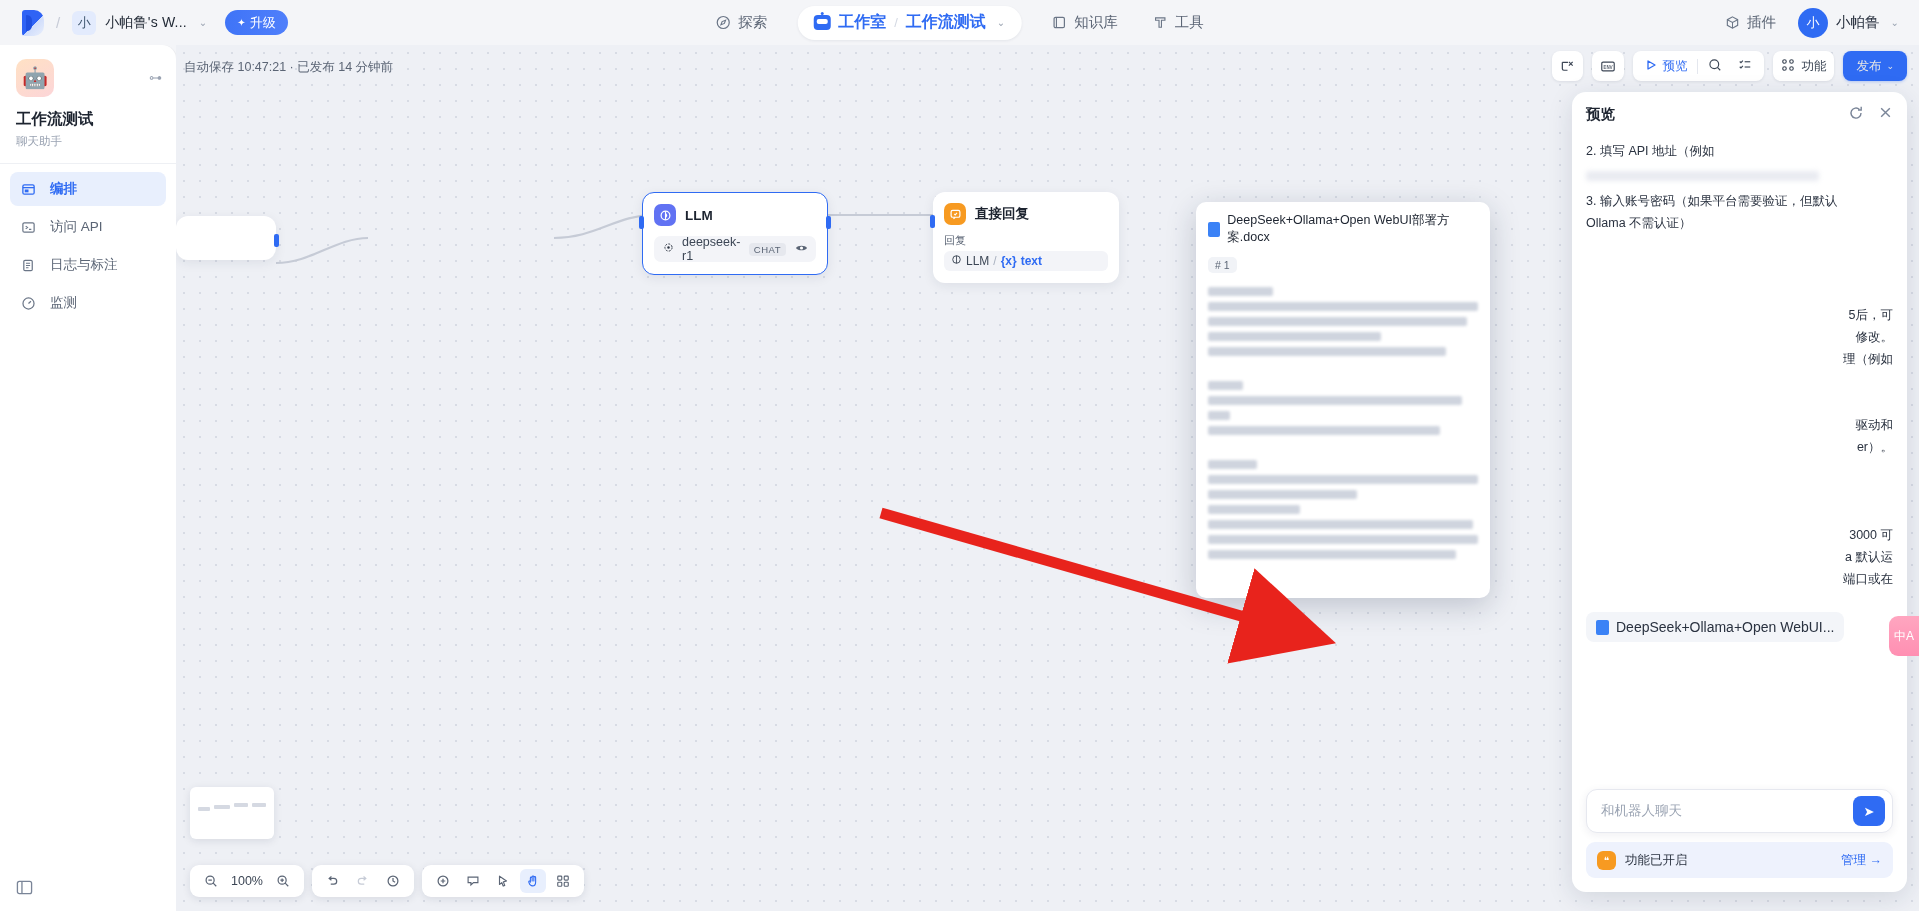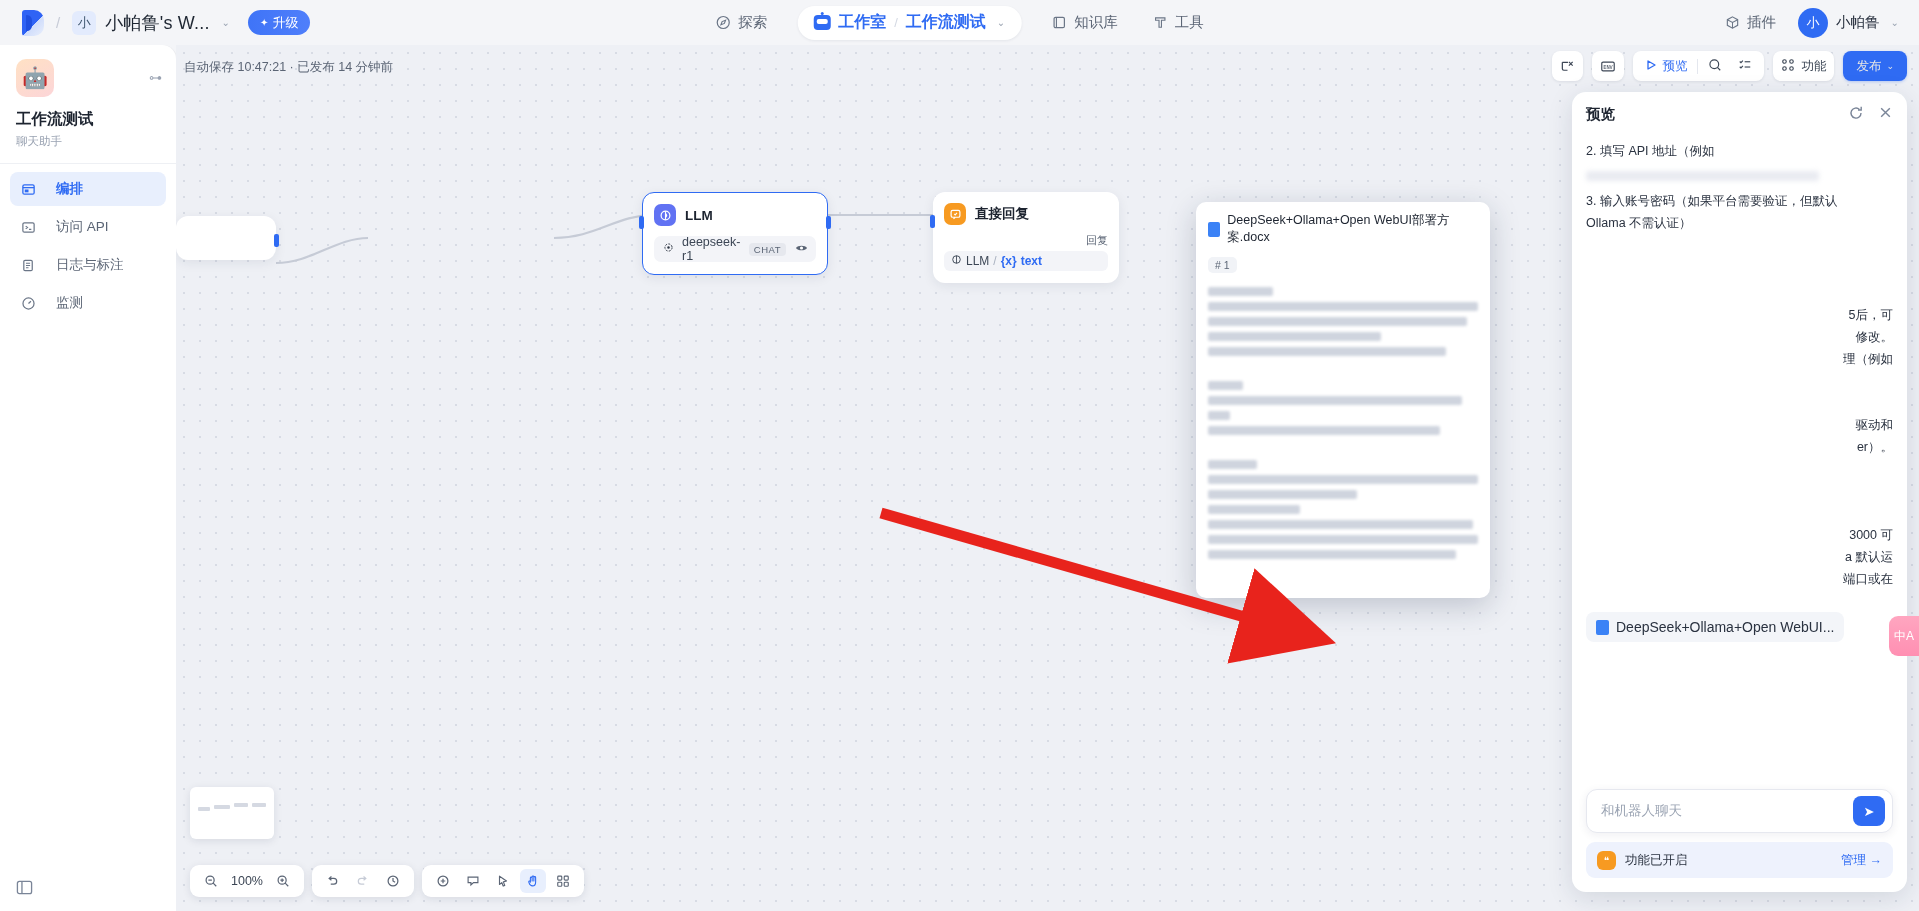--- a/index.html
+++ b/index.html
@@ -25,21 +25,21 @@
   }
   .logo-mark:after {
     content:""; position:absolute; left:4px; top:5px; width:6px; height:16px;
     background:#1f4fe0; border-radius:1px 6px 6px 1px;
   }
   .slash { color: #c6cbd6; font-size: 15px; padding: 0 3px; }
   .ws-badge {
     width: 24px; height: 24px; border-radius: 6px; background: #e3ebfd;
     color: #3f566f; font-size: 13px; display: flex; align-items: center; justify-content: center;
   }
-  .ws-name { font-size: 18px; color: #1f2733; letter-spacing: .2px; }
+  .ws-name { font-size: 14px; color: #1f2733; letter-spacing: .2px; }
   .chev { color: #9aa3b2; font-size: 10px; margin-left: 3px; }
   .upgrade-btn {
     margin-left: 9px; height: 25px; border-radius: 13px;
     background: linear-gradient(90deg,#3f74f7,#4f7ffb);
     color: #fff; font-size: 13px; display: flex; align-items: center; gap: 4px;
     padding: 0 12px; border: none; cursor: pointer;
   }
   .spark { font-size: 10px; }
 
   .tb-center {
@@ -92,21 +92,21 @@
     display: flex; align-items: center; justify-content: center; font-size: 21px;
   }
   .sb-collapse {
     position: absolute; right: 14px; top: 25px; color: #9aa3b2; font-size: 13px; cursor: pointer;
   }
   .sb-title { margin-top: 12px; font-size: 15.5px; font-weight: 700; color: #1d2430; }
   .sb-sub { margin-top: 4px; font-size: 11.5px; color: #9aa3b2; }
   .sb-div { margin: 14px 0 8px 0; height: 1px; background: #eef0f4; }
   .sb-list { padding: 0 10px; }
   .sb-item {
-    display: flex; align-items: center; gap: 20px; height: 34px;
+    display: flex; align-items: center; gap: 14px; height: 34px;
     border-radius: 8px; padding: 0 10px; margin-bottom: 4px;
     font-size: 13.5px; color: #5b6575; cursor: pointer;
   }
   .sb-item.active { background: #e8effd; color: #2f6bf3; font-weight: 700; }
   .sb-item .ico { width: 16px; display: flex; align-items: center; justify-content: center; }
   .sb-foot {
     position: absolute; bottom: 12px; left: 16px; color: #7a8598; font-size: 15px; cursor: pointer;
   }
 
   
@@ -161,21 +161,21 @@
     display: flex; align-items: center; gap: 7px; padding: 0 8px;
     font-size: 12.5px; color: #3c4655;
   }
   .kb-chip { width: 15px; height: 14px; border-radius: 3px; background: #e6edfd;
     display:flex; align-items:center; justify-content:center; }
   .chat-tag {
     background: #e6e8ee; border-radius: 4px; font-size: 9.5px; color: #5b6575;
     padding: 1px 5px; letter-spacing: .5px;
   }
   .eye { margin-left: 2px; color: #5b6575; font-size: 11px; }
-  .node-sub { margin-top: 8px; font-size: 11px; color: #5b6575; text-align: right; }
+  .node-sub { margin-top: 8px; font-size: 11px; color: #5b6575; }
   .node-val { margin-top: 3px; font-size: 12px; color: #3c4655;
     display: flex; align-items: center; gap: 4px; background:#f3f4f8; border-radius:6px; padding:3px 7px; }
   .blue-t { color: #2f6bf3; font-weight: 700; }
   .port { position: absolute; width: 5px; height: 13px; background: #2f6bf3; border-radius: 2px; }
 
   
   .minimap {
     position: absolute; left: 14px; bottom: 72px; width: 84px; height: 52px;
     background: #fff; border-radius: 6px; box-shadow: 0 2px 8px rgba(20,30,60,.1);
   }

